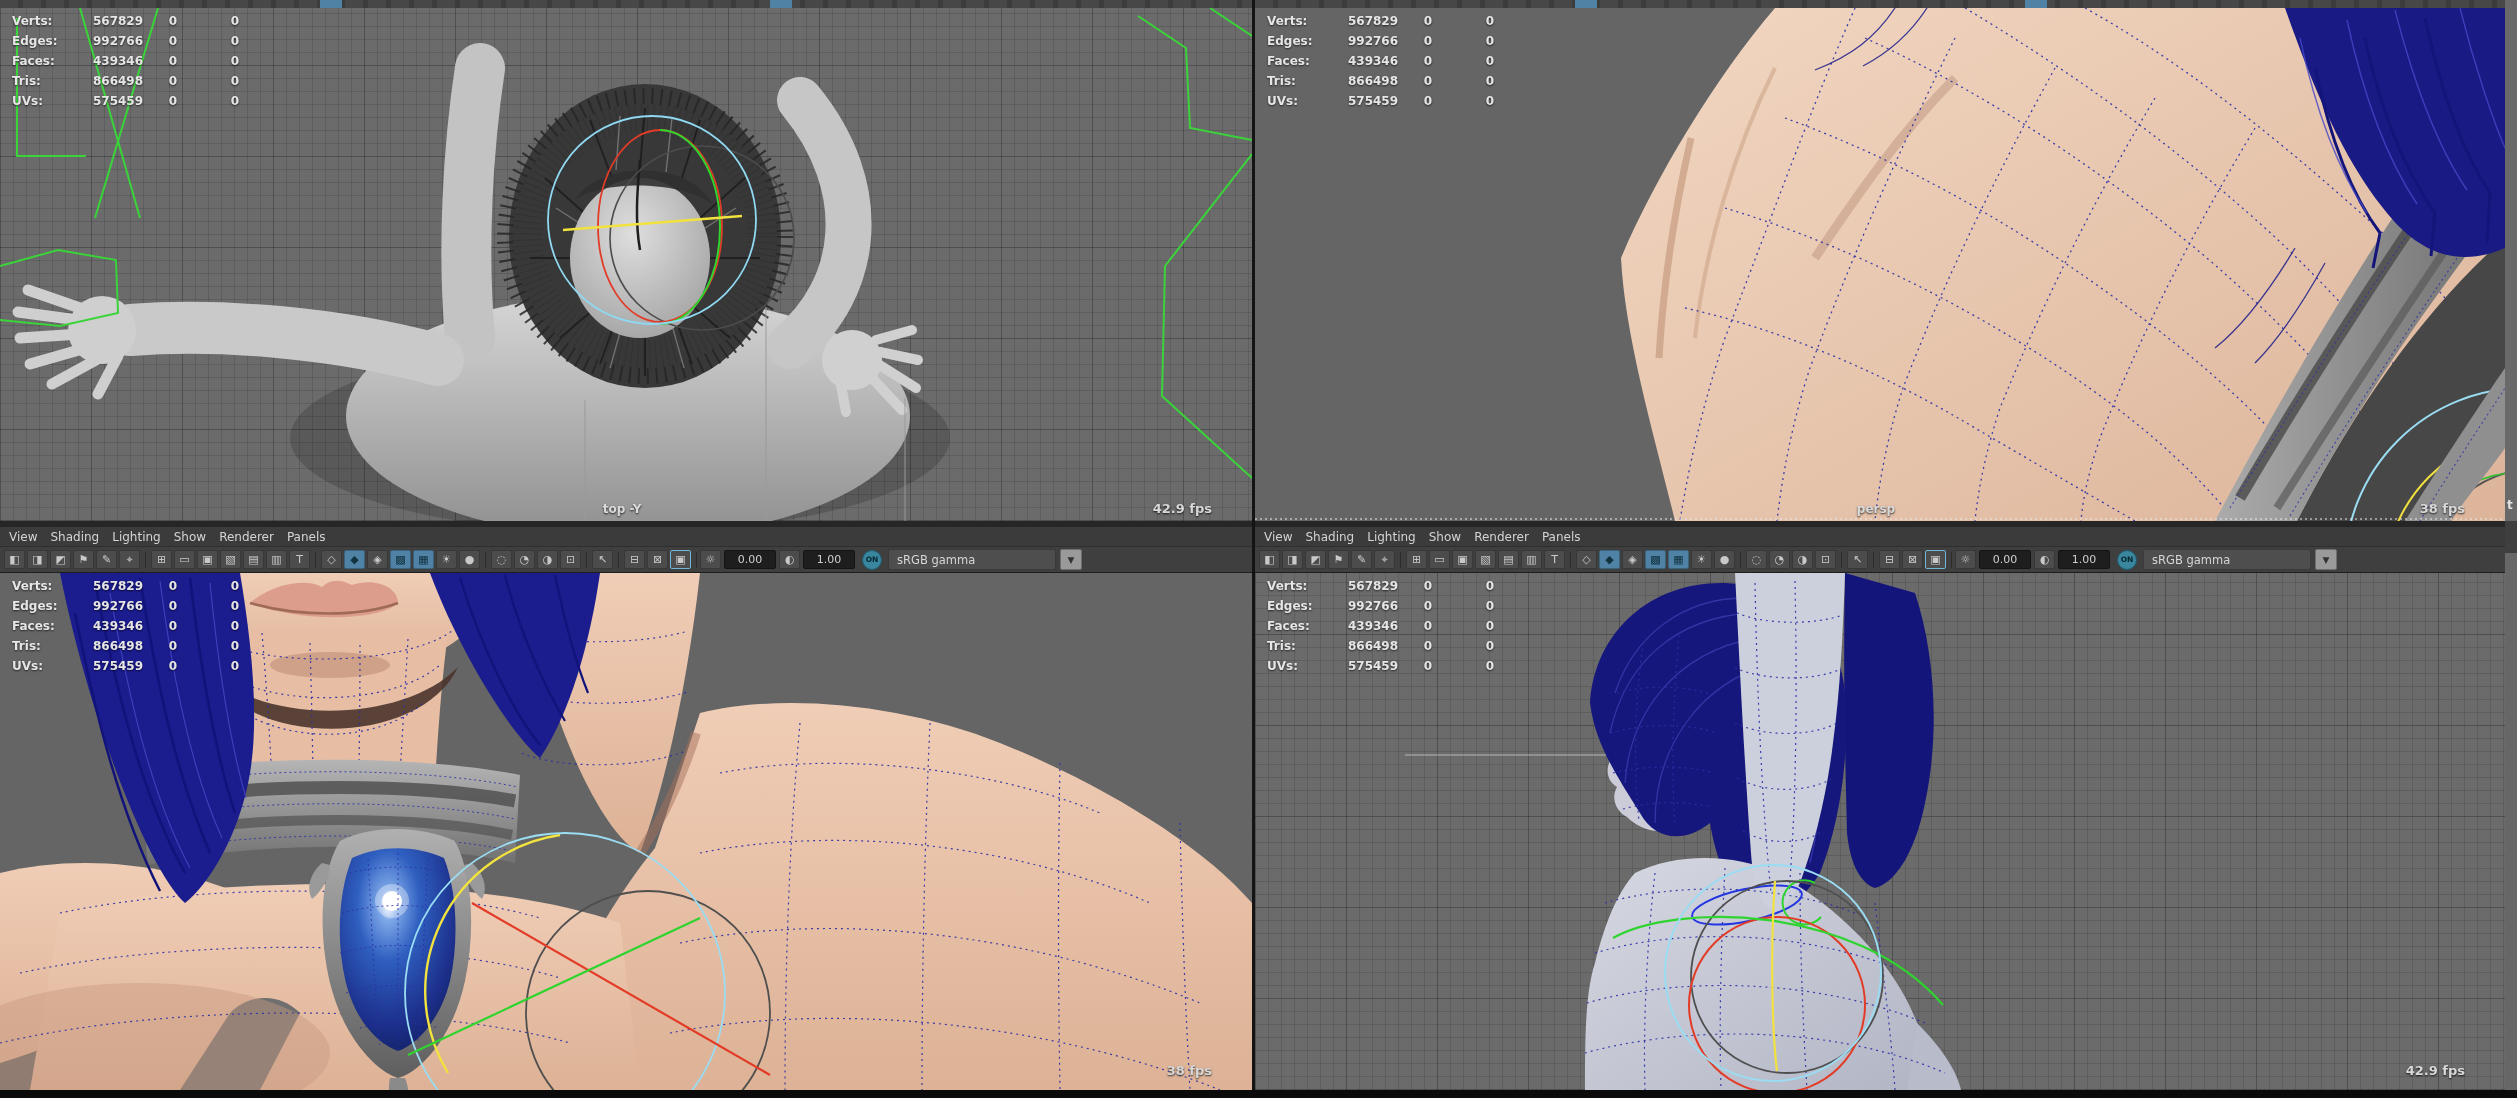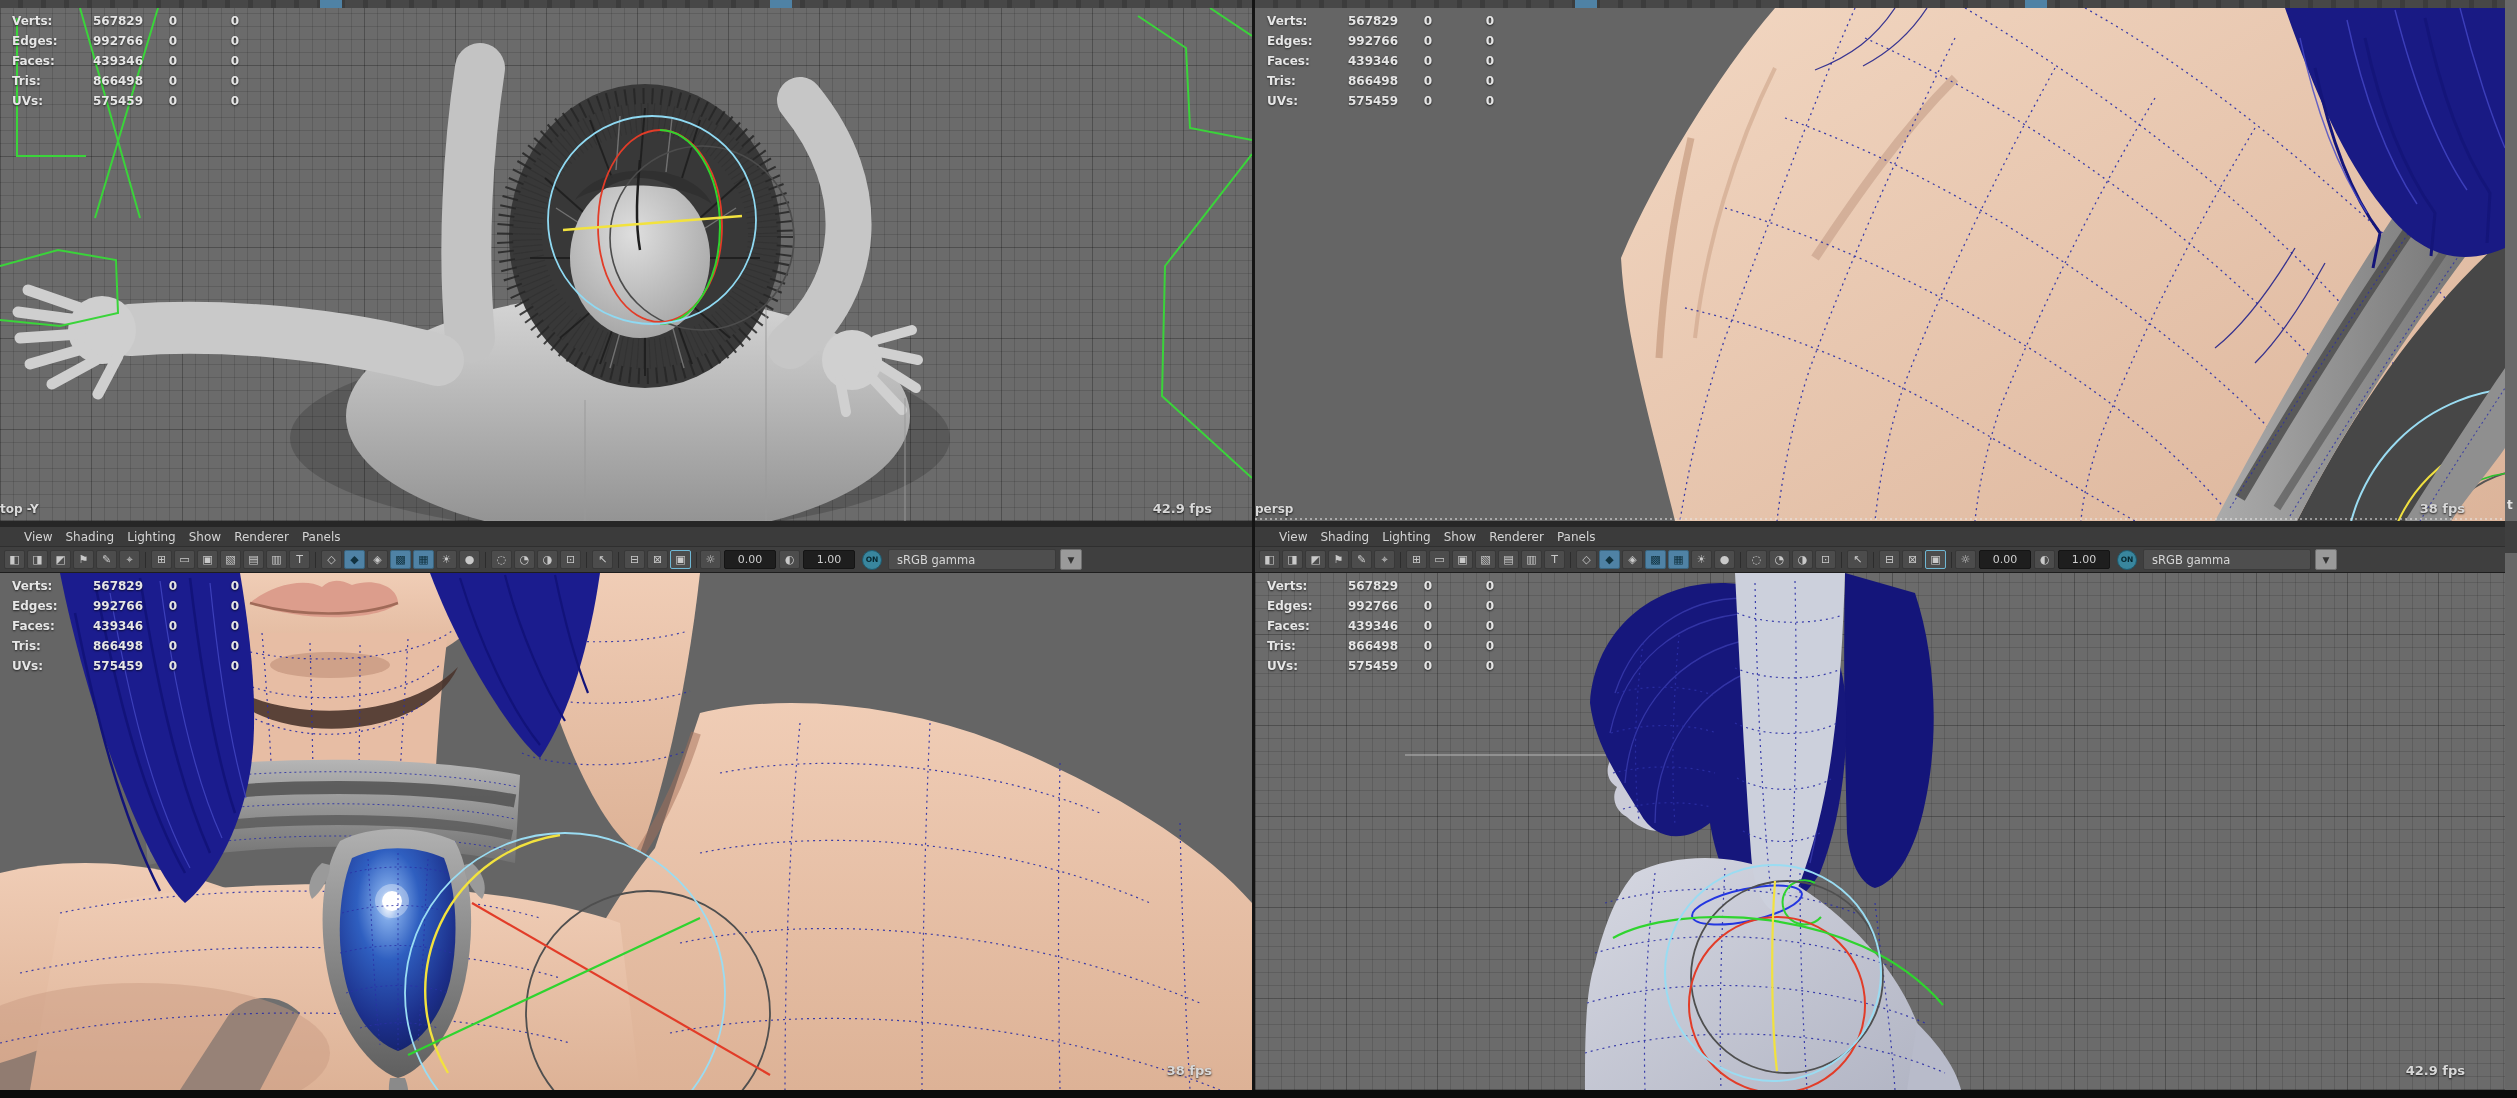--- a/index.html
+++ b/index.html
@@ -28,21 +28,21 @@
   .canvas.bot-c{height:517px;}
   .grid-bg{background-color:#6b6b6b;background-image:
     repeating-linear-gradient(0deg,rgba(0,0,0,.12) 0 1px,transparent 1px 13px),
     repeating-linear-gradient(90deg,rgba(0,0,0,.12) 0 1px,transparent 1px 13px),
     repeating-linear-gradient(0deg,rgba(0,0,0,.16) 0 1px,transparent 1px 91px),
     repeating-linear-gradient(90deg,rgba(0,0,0,.16) 0 1px,transparent 1px 91px);}
   .flat-bg{background:#656565;}
   .canvas svg{position:absolute;left:0;top:0;}
 
   .menubar{height:20px;background:#3b3b3b;display:flex;align-items:center;border-bottom:1px solid #2f2f2f;box-sizing:border-box;}
-  .menu-items{display:flex;gap:13px;padding-left:24px;}
+  .menu-items{display:flex;gap:13px;padding-left:9px;}
   .menu-item{font-size:12px;color:#d4d4d4;cursor:default;}
   .toolbar{height:26px;background:#3f3f3f;display:flex;align-items:center;padding:0 4px;border-bottom:1px solid #1e1e1e;box-sizing:border-box;}
   .tb-icons{display:flex;align-items:center;gap:2px;}
   .tbtn{width:21px;height:19px;display:flex;align-items:center;justify-content:center;
     font-size:11px;line-height:1;color:#c9c9c9;background:#4c4c4c;border:1px solid #383838;border-radius:2px;box-sizing:border-box;}
   .tbtn.active{background:#4f82a5;color:#11323f;border-color:#39637d;}
   .tbtn.outlined{border:1px solid #6fb7d4;}
   .tbtn.sep{width:1px;height:16px;background:#2c2c2c;border:none;border-radius:0;margin:0 3px;padding:0;}
   .tfield{width:50px;height:17px;margin:0 3px;background:#1e1e1e;border:1px solid #141414;border-radius:2px;
     color:#cfcfcf;font-size:11px;display:flex;align-items:center;justify-content:center;}
@@ -50,21 +50,21 @@
     color:#062730;font-size:7.5px;font-weight:bold;display:flex;align-items:center;justify-content:center;}
   .dropdown{height:19px;min-width:150px;margin-left:2px;background:#4e4e4e;border:1px solid #3a3a3a;border-radius:2px;
     color:#d6d6d6;font-size:11.5px;display:flex;align-items:center;padding:0 8px;}
   .dd-arrow{width:20px;height:19px;margin-left:4px;background:#9a9a9a;border:1px solid #6f6f6f;border-radius:2px;
     color:#333;font-size:9px;display:flex;align-items:center;justify-content:center;}
 
   .hud{position:absolute;left:12px;top:3px;text-shadow:0 1px 2px rgba(0,0,0,.65);}
   .hud-row{display:grid;grid-template-columns:80px 52px 58px 66px;height:20px;align-items:center;
     font-size:12px;font-weight:bold;color:#e6e6e6;}
   .hud-row .num{text-align:center;}
-  .vp-label{position:absolute;left:0;right:8px;bottom:5px;text-align:left;font-size:12px;font-weight:bold;
+  .vp-label{position:absolute;left:0;right:8px;bottom:5px;text-align:center;font-size:12px;font-weight:bold;
     color:#dadada;text-shadow:0 1px 2px rgba(0,0,0,.8);}
   .vp-fps{position:absolute;right:40px;bottom:5px;font-size:13px;font-weight:bold;color:#d8d8d8;
     text-shadow:0 1px 2px rgba(0,0,0,.8);}
   .bot-c .vp-label,.bot-c .vp-fps{bottom:12px;}
 </style>
 </head>
 <body>
 
 <div class="app">
 

